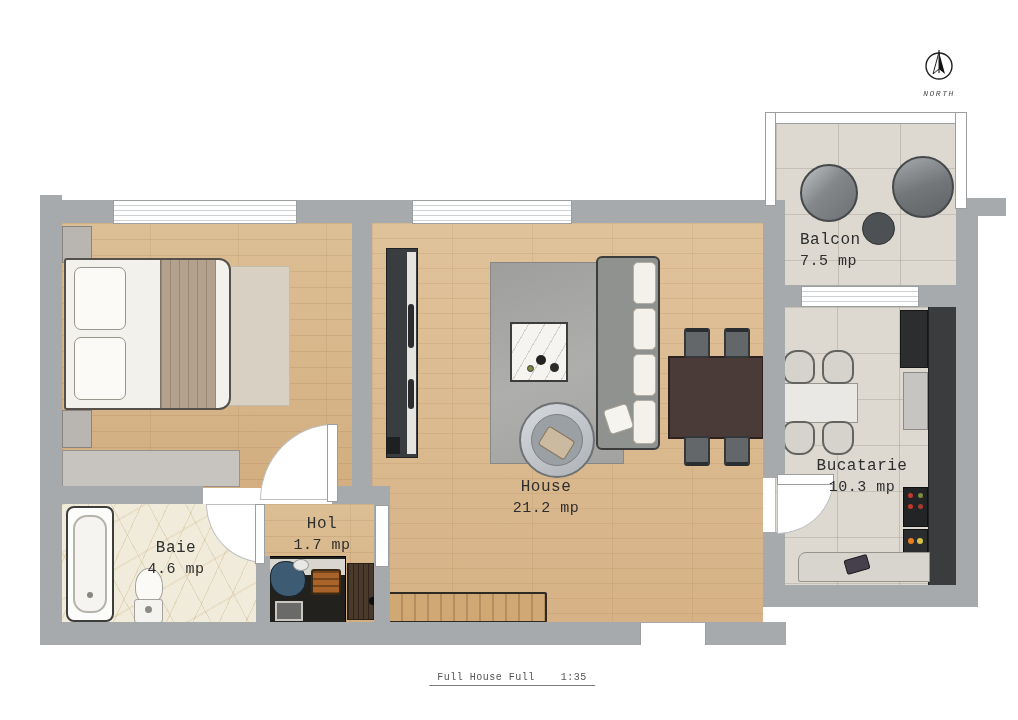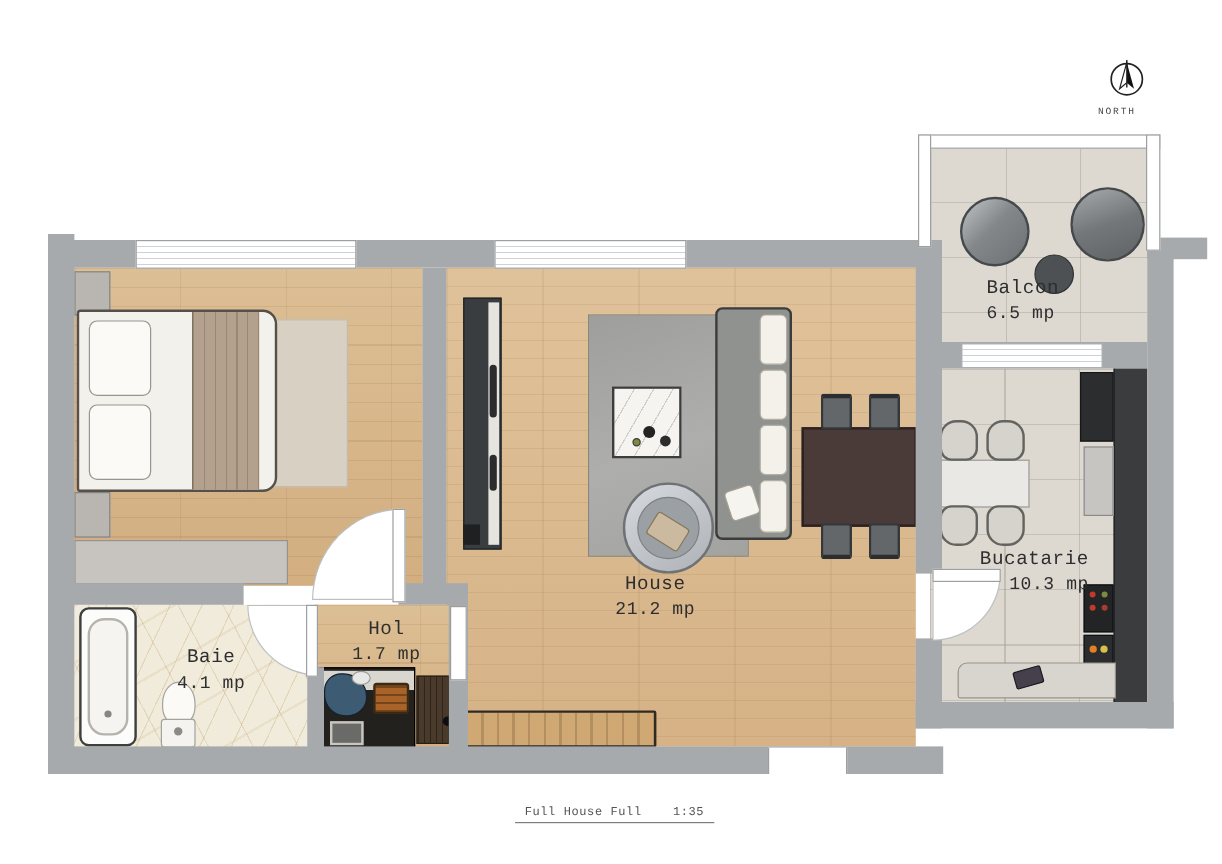--- a/index.html
+++ b/index.html
@@ -33,21 +33,21 @@
   .door-leaf{position:absolute;background:#ffffff;border:1px solid #9b9fa1;}
   .door-arc{position:absolute;background:#ffffff;border:1px solid #bcbfc1;}
   
   .furn{position:absolute;box-sizing:border-box;}
   .room-label{position:absolute;color:#2e2e2e;font-size:16px;letter-spacing:.5px;
     text-align:center;line-height:21px;white-space:nowrap;}
   .room-label .area{font-size:15px;}
   #title-block{position:absolute;left:512px;top:672px;transform:translateX(-50%);
     display:flex;gap:26px;align-items:baseline;border-bottom:1px solid #7d7d7d;
     padding:0 8px 2px 8px;color:#555;font-size:10px;letter-spacing:.5px;}
-  #compass{position:absolute;left:915px;top:46px;width:48px;}
+  #compass{position:absolute;left:915px;top:46px;width:48px;text-align:center;font-style:italic;}
   #compass .nlabel{font-size:8px;letter-spacing:1.5px;color:#4a4a4a;margin-top:-2px;}
 </style>
 </head>
 <body>
 
 <div id="page">
 
   <div class="wood" style="left:62px;top:223px;width:290px;height:265px;"></div>
   <div class="wood lighter" style="left:372px;top:223px;width:391px;height:399px;"></div>
   <div class="wood" style="left:262px;top:504px;width:112px;height:126px;"></div>
@@ -188,31 +188,31 @@
 
   <div class="door-arc" style="left:777px;top:478px;width:55px;height:54px;border-radius:0 0 100% 0;"></div>
   <div class="door-leaf" style="left:777px;top:474px;width:55px;height:9px;"></div>
 
   <div class="door-leaf" style="left:375px;top:505px;width:12px;height:60px;"></div>
 
   <div class="room-label" style="left:546px;top:477px;transform:translateX(-50%);">
     <div>House</div>
     <div class="area">21.2 mp</div>
   </div>
-  <div class="room-label" style="left:800px;top:230px;text-align:left;margin-left:22px;">
+  <div class="room-label" style="left:800px;top:230px;text-align:left;">
     <div>Balcon</div>
-    <div class="area">6.5 mp</div>
-  </div>
-  <div class="room-label" style="left:862px;top:456px;transform:translateX(-50%);text-align:right;">
+    <div class="area">7.5 mp</div>
+  </div>
+  <div class="room-label" style="left:862px;top:456px;transform:translateX(-50%);">
     <div>Bucatarie</div>
     <div class="area">10.3 mp</div>
   </div>
   <div class="room-label" style="left:176px;top:538px;transform:translateX(-50%);">
     <div>Baie</div>
-    <div class="area">4.1 mp</div>
+    <div class="area">4.6 mp</div>
   </div>
   <div class="room-label" style="left:322px;top:514px;transform:translateX(-50%);">
     <div>Hol</div>
     <div class="area">1.7 mp</div>
   </div>
 
   <div id="compass">
     <svg width="48" height="40" viewBox="0 0 48 40">
       <circle cx="24" cy="20" r="13" fill="#ffffff" stroke="#222" stroke-width="1.4"></circle>
       <path d="M24 4 L24 27" stroke="#222" stroke-width="1.2" fill="none"></path>

